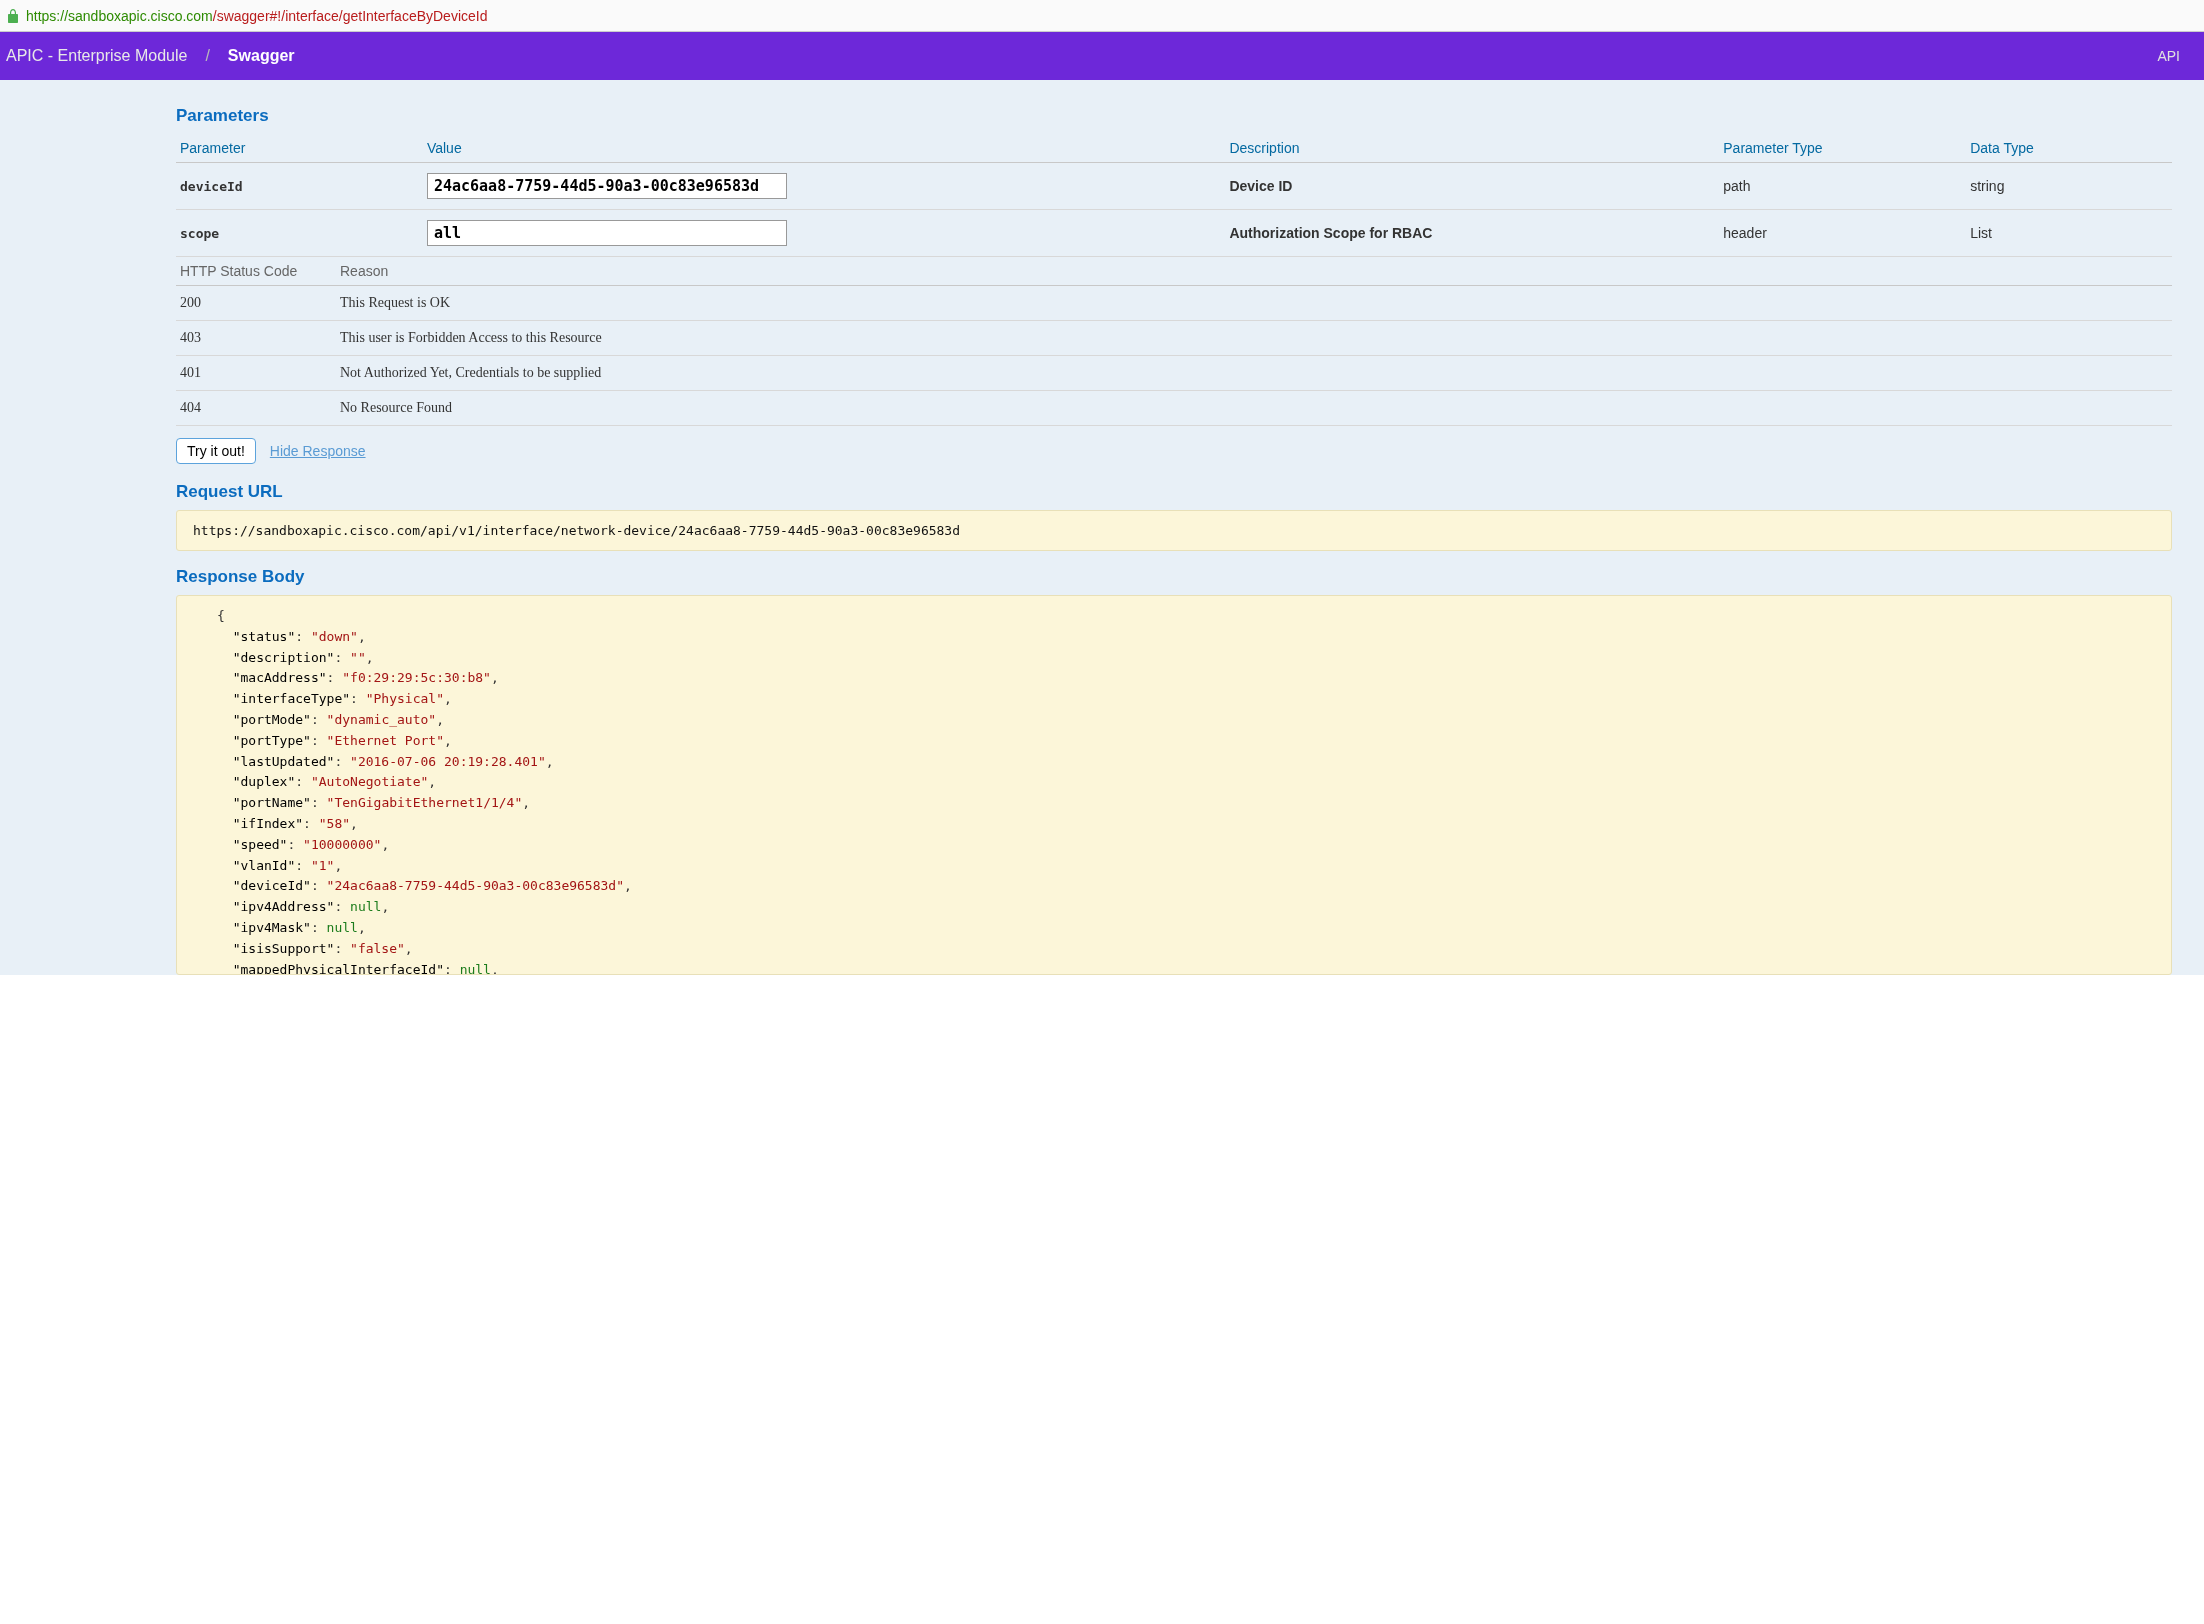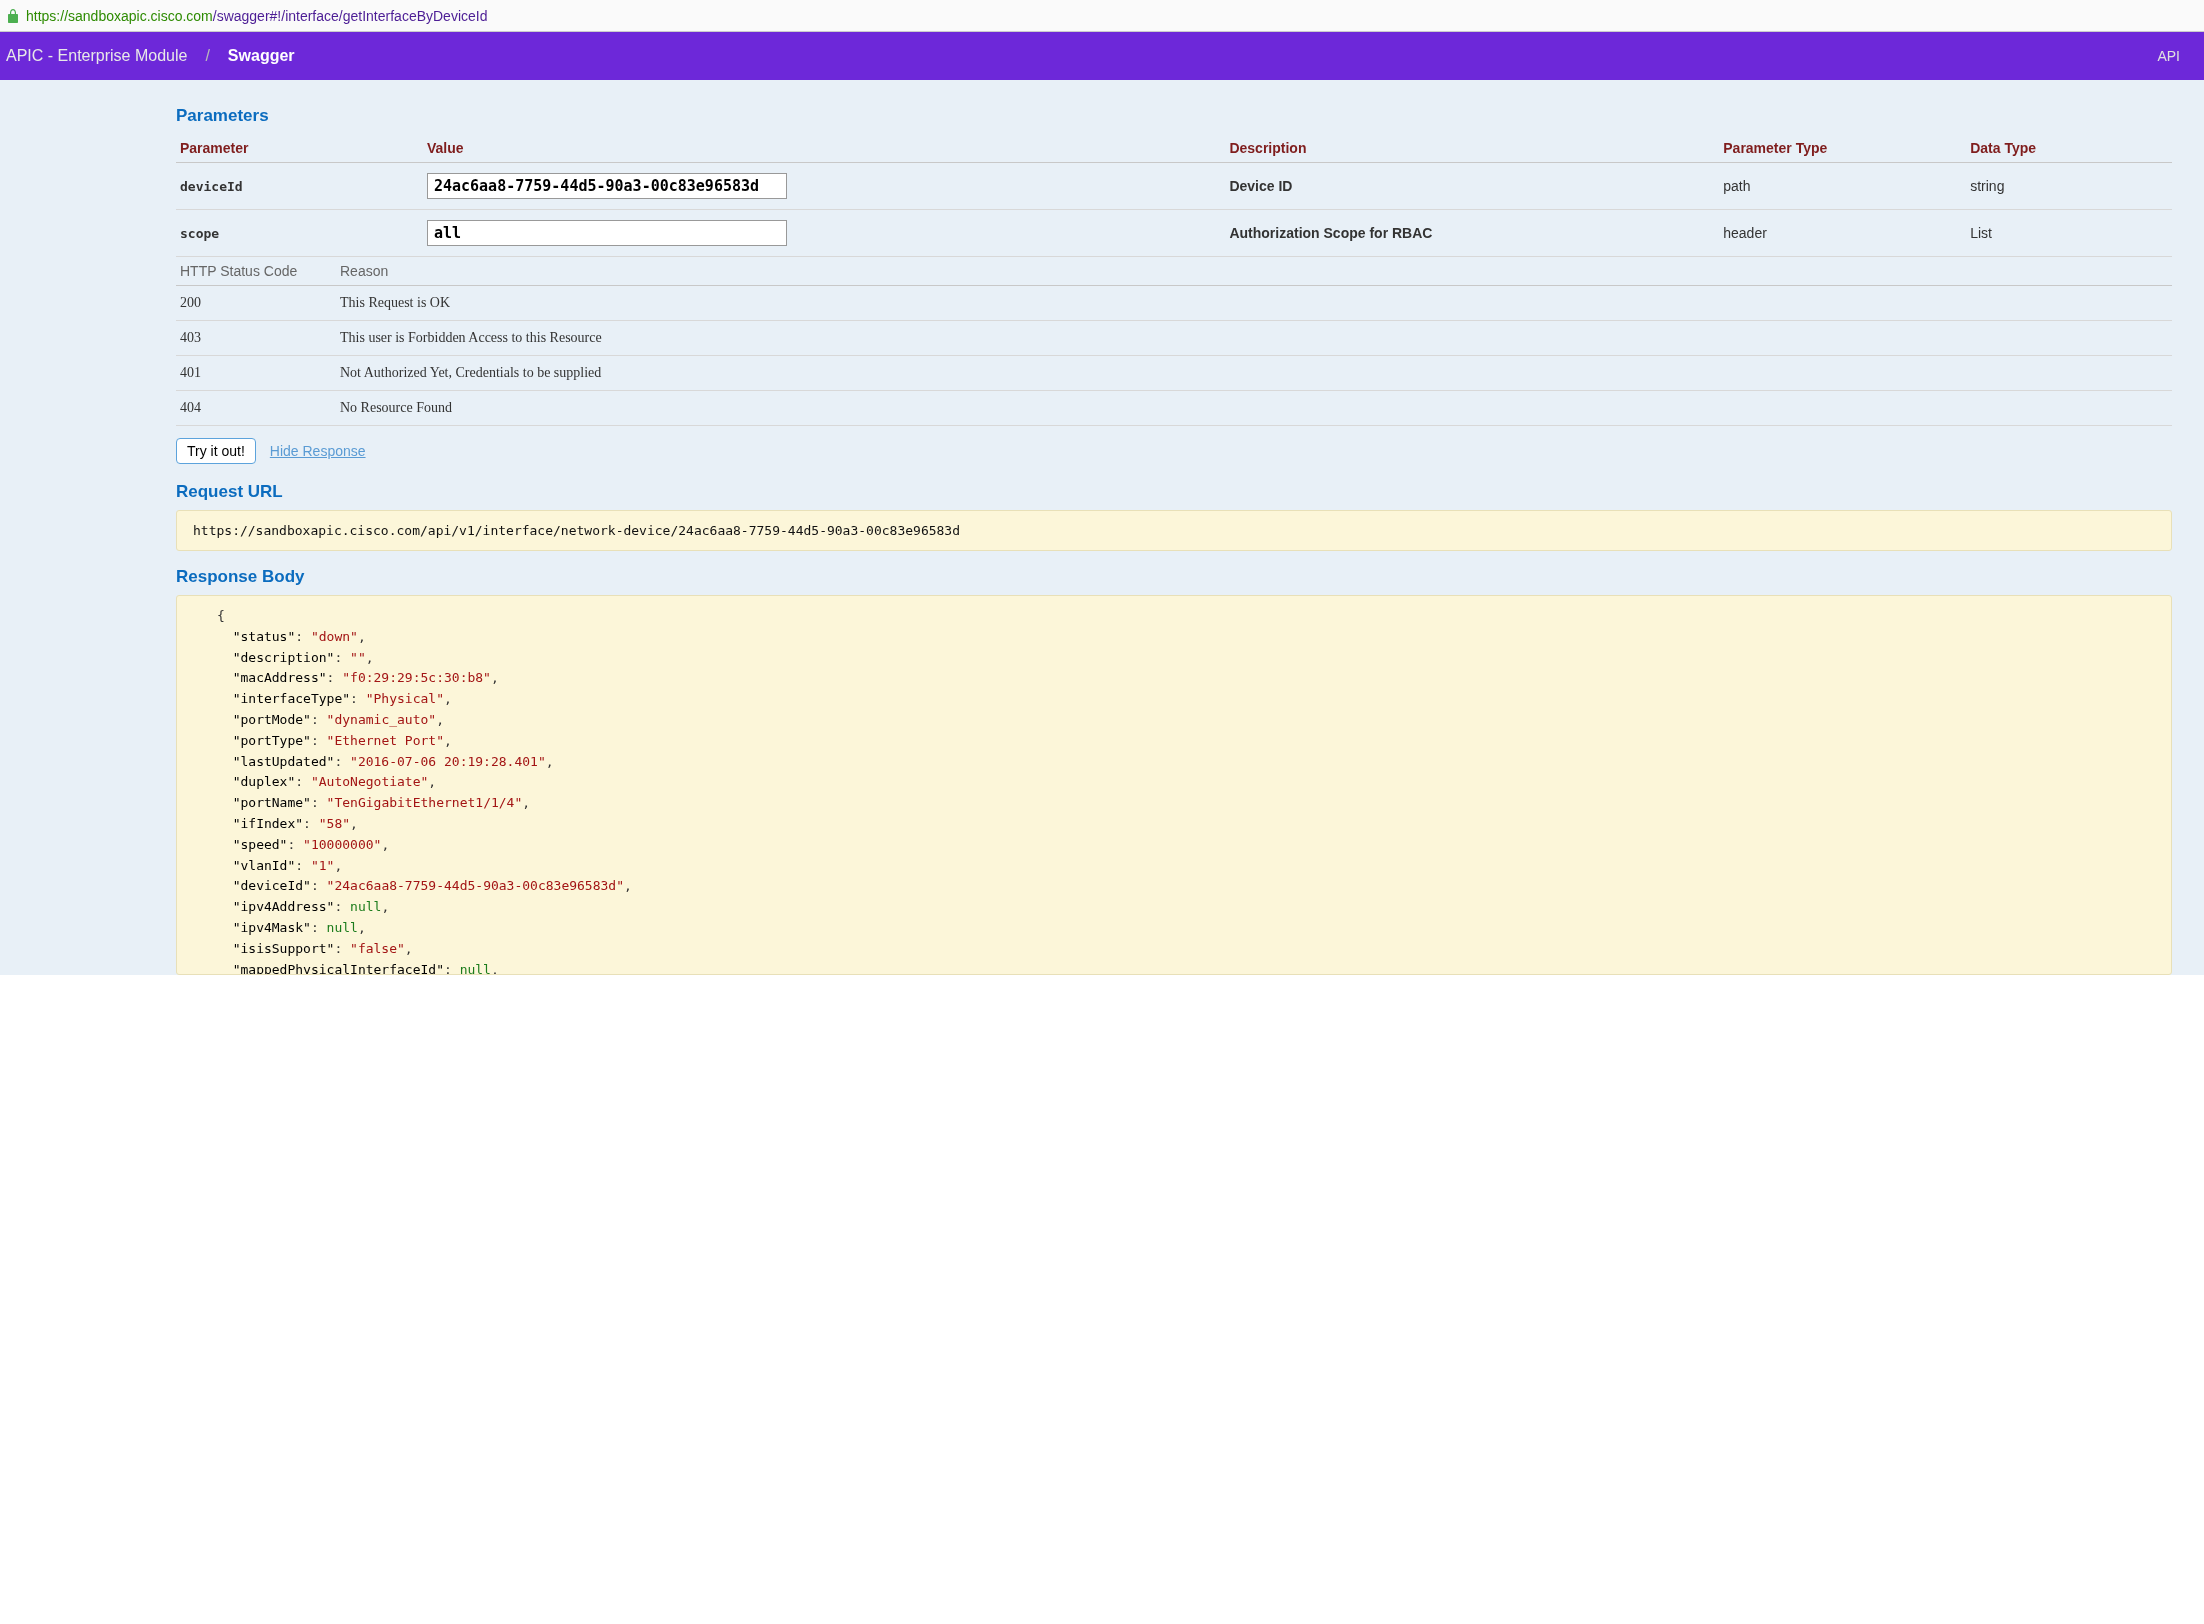--- a/index.html
+++ b/index.html
@@ -23,21 +23,21 @@
 .lock-icon {
   width: 14px;
   height: 14px;
   display: inline-flex;
   align-items: center;
   justify-content: center;
   margin-right: 6px;
 }
 .lock-icon svg { width: 12px; height: 14px; }
 .url-start { color: #2e8b02; }
-.url-rest { color: #4c1d95; }
+.url-rest { color: #b91c1c; }
 .topbar {
   background: #6d28d9;
   color: #fff;
   height: 48px;
   display: flex;
   align-items: center;
   justify-content: space-between;
   padding: 0 24px 0 6px;
   font-size: 16px;
 }
@@ -57,22 +57,22 @@
 }
 .section-heading {
   color: #0b6cbf;
   font-weight: 700;
   font-size: 17px;
   margin: 16px 0 8px 0;
 }
 .ptable { width: 100%; border-collapse: collapse; font-size: 14px; }
 .ptable th {
   text-align: left;
-  color: #7f1d1d;
-  font-weight: 700;
+  color: #0369a1;
+  font-weight: 400;
   border-bottom: 1px solid #c8c8c8;
   padding: 6px 8px 6px 4px;
 }
 .ptable td {
   border-bottom: 1px solid #d8d8d8;
   padding: 10px 8px 10px 4px;
   vertical-align: middle;
 }
 .ptable .mono { font-family: Menlo, Consolas, monospace; font-weight: 700; font-size: 13px; }
 .ptable .desc-bold { font-weight: 700; }

